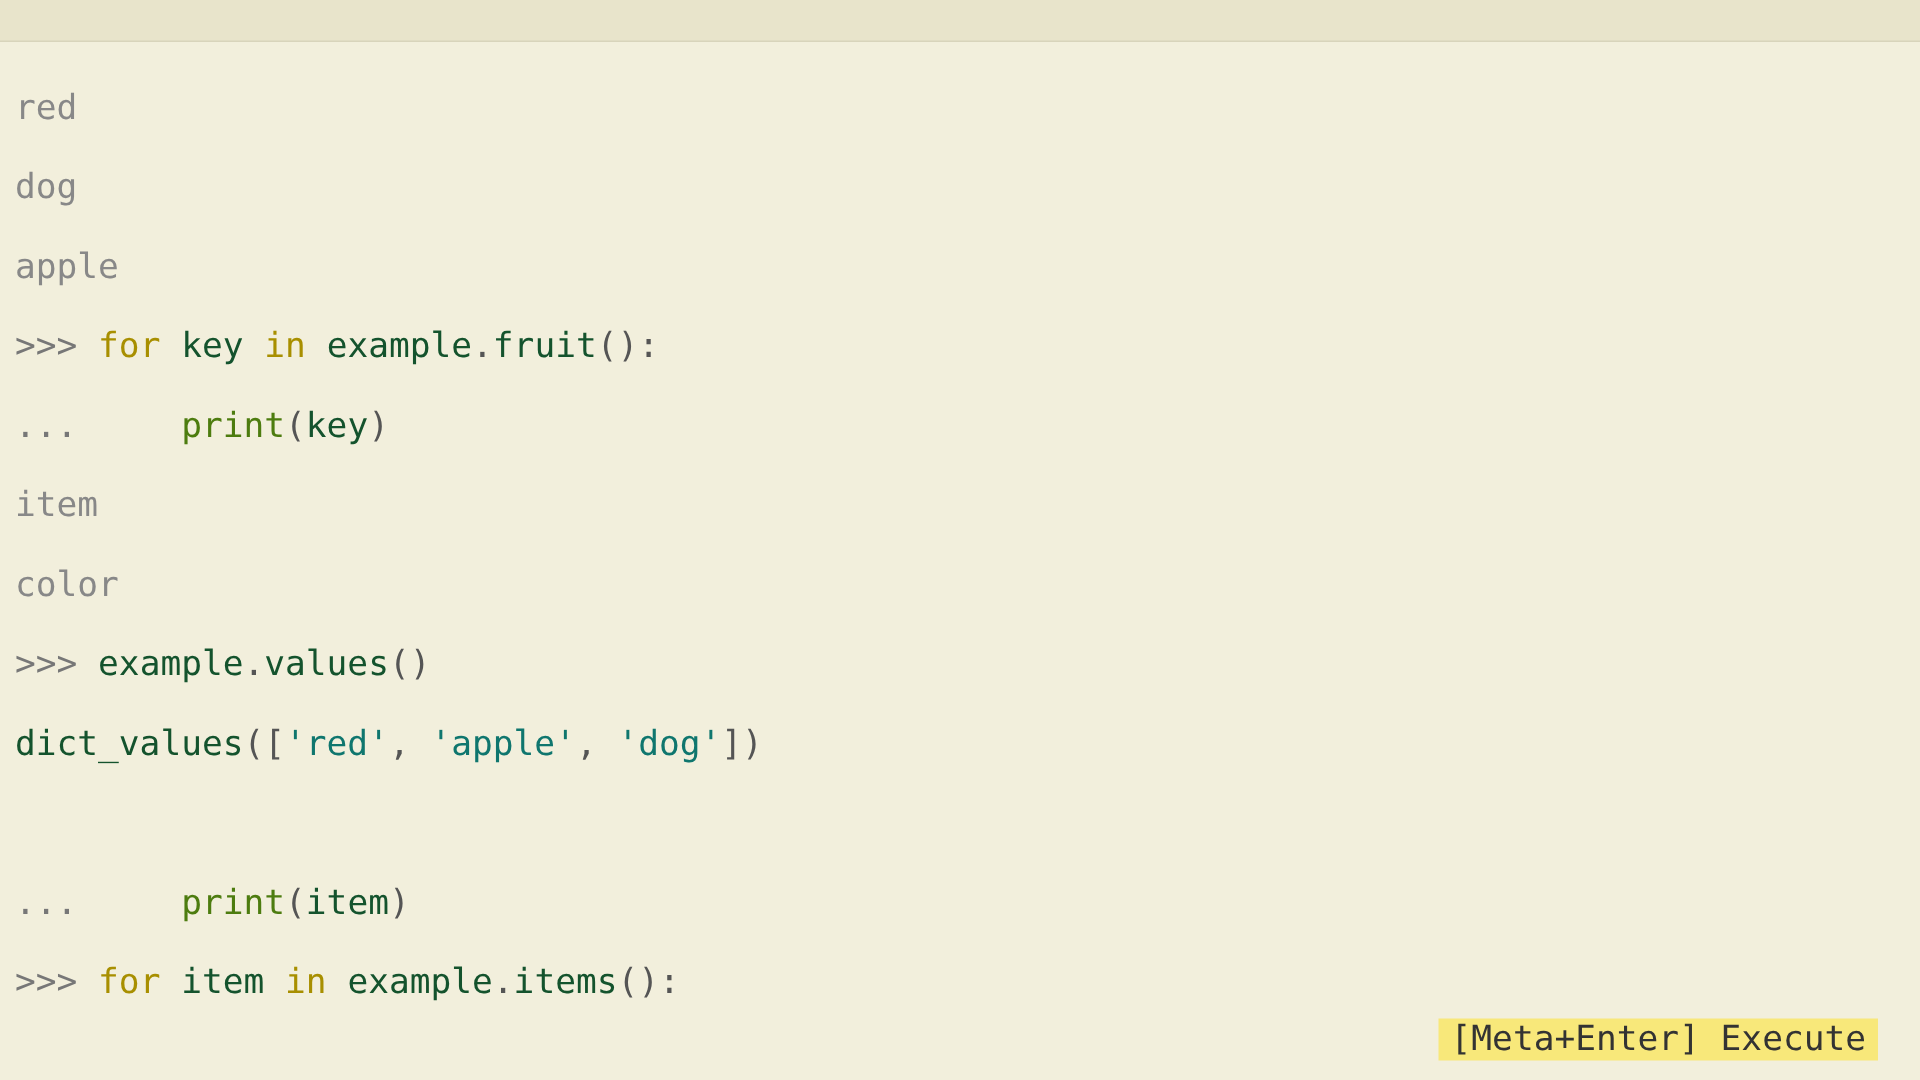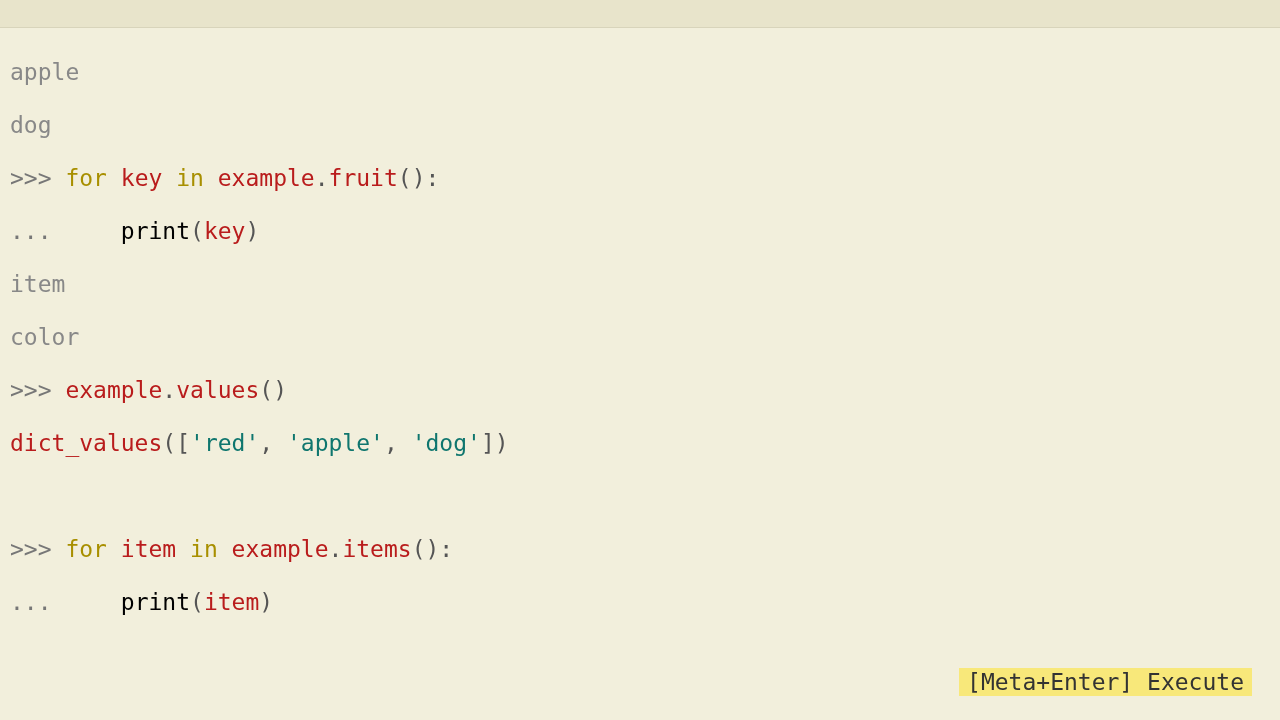--- a/index.html
+++ b/index.html
@@ -16,52 +16,53 @@
     border-bottom: 1px solid #d8d4bb;
   }
   .terminal {
     padding: 4px 10px 0 10px;
     white-space: pre;
     color: #777;
   }
   .line { min-height: 26.5px; }
   .prompt { color: #777; }
   .kw { color: #a88f00; margin-top: 22px; } 
-  .fn { color: #000000; } 
+  .fn { color: #4d7c0f; } 
   .paren { color: #555; }
-  .ident { color: #b91c1c; }
+  .ident { color: #14532d; }
   .out { color: #888; }
   .str { color: #0f766e; }
   .execute-hint {
     position: absolute;
     right: 28px;
-    bottom: 24px;
+    bottom: 13px;
     background: #f8e87a;
     color: #333;
     padding: 1px 8px;
     font-size: 23px;
   }
 </style>
 </head>
 <body>
 
 <div class="titlebar"></div>
 
 <div class="terminal">
+<div class="line out">red</div>
+<div class="line out">dog</div>
 <div class="line out">apple</div>
-<div class="line out">dog</div>
 <div class="line"><span class="prompt">&gt;&gt;&gt; </span><span class="kw">for</span><span> </span><span class="ident">key</span><span> </span><span class="kw">in</span><span> </span><span class="ident">example</span><span class="paren">.</span><span class="ident">fruit</span><span class="paren">():</span></div>
 <div class="line"><span class="prompt">... </span><span>    </span><span class="fn">print</span><span class="paren">(</span><span class="ident">key</span><span class="paren">)</span></div>
 <div class="line out">item</div>
 <div class="line out">color</div>
 <div class="line"><span class="prompt">&gt;&gt;&gt; </span><span class="ident">example</span><span class="paren">.</span><span class="ident">values</span><span class="paren">()</span></div>
 <div class="line"><span class="ident">dict_values</span><span class="paren">([</span><span class="str">'red'</span><span class="paren">, </span><span class="str">'apple'</span><span class="paren">, </span><span class="str">'dog'</span><span class="paren">])</span></div>
 <div class="line"></div>
+<div class="line"><span class="prompt">... </span><span>    </span><span class="fn">print</span><span class="paren">(</span><span class="ident">item</span><span class="paren">)</span></div>
 <div class="line"><span class="prompt">&gt;&gt;&gt; </span><span class="kw">for</span><span> </span><span class="ident">item</span><span> </span><span class="kw">in</span><span> </span><span class="ident">example</span><span class="paren">.</span><span class="ident">items</span><span class="paren">():</span></div>
-<div class="line"><span class="prompt">... </span><span>    </span><span class="fn">print</span><span class="paren">(</span><span class="ident">item</span><span class="paren">)</span></div>
 
 
 
 
 
 
 
 
 
 

